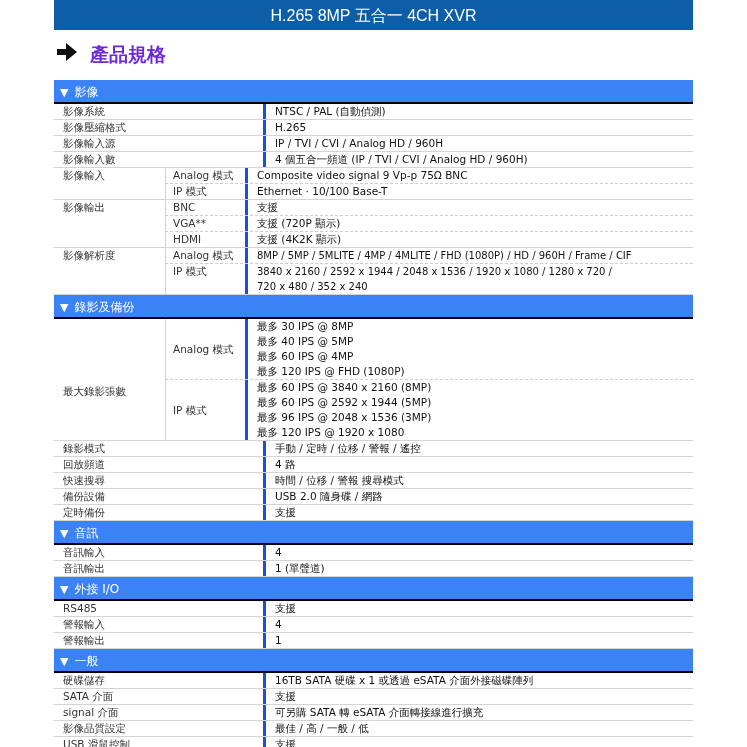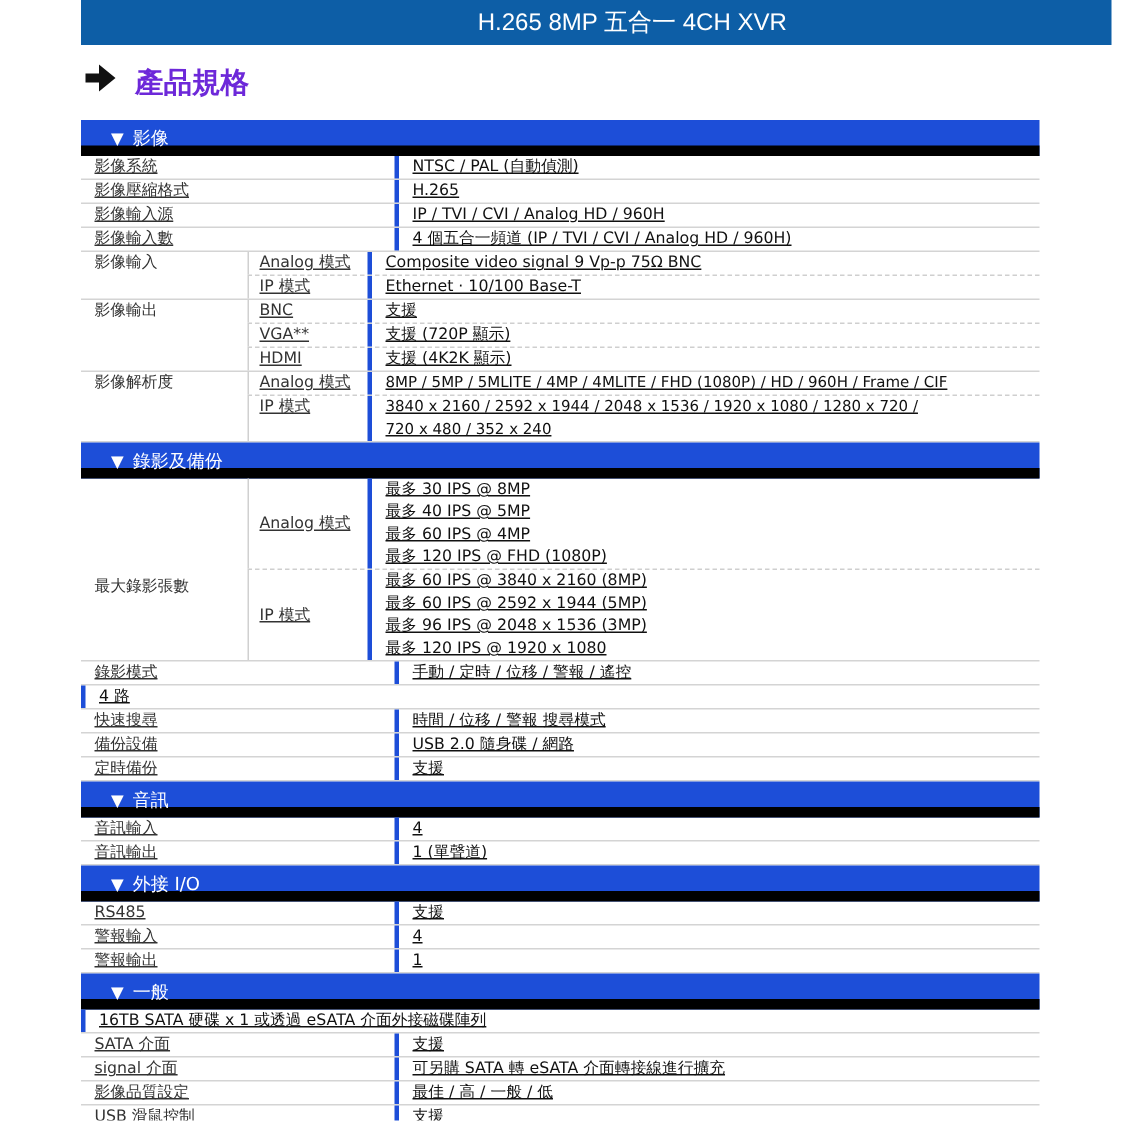--- a/index.html
+++ b/index.html
@@ -1,31 +1,31 @@
 <!DOCTYPE html>
 <html><head>
 <meta charset="utf-8">
 <style>
   html, body { margin: 0; padding: 0; background: #ffffff; }
   body { width: 747px; height: 747px; overflow: hidden; position: relative;
          font-family: "DejaVu Sans", "Liberation Sans", sans-serif; color: #222; }
   .title-bar { position: absolute; left: 54px; top: 0; width: 639px; height: 30px;
                background: #0d5ea6; color: #fff; font-size: 16px; line-height: 31px;
-               text-align: center; font-family: "Liberation Sans", "DejaVu Sans", sans-serif; padding-left: 48px; }
+               text-align: center; font-family: "Liberation Sans", "DejaVu Sans", sans-serif; }
   .spec-heading { position: absolute; left: 56px; top: 42px; height: 28px; display: flex;
                   align-items: flex-start; font-size: 19px; font-weight: bold; color: #6d28d9; }
   .spec-heading .arrow { width: 22px; height: 20px; margin-right: 12px; }
   .table { position: absolute; left: 54px; top: 80px; width: 639px; }
-  .section-header { height: 24px; background: #1d4ed8; color: #fff; font-size: 12px;
-                    line-height: 24px; padding-left: 20px; box-sizing: border-box;
-                    border-bottom: 7px solid #000000; }
+  .section-header { height: 24px; background: #3b82f6; color: #fff; font-size: 12px;
+                    line-height: 24px; padding-left: 6px; box-sizing: border-box;
+                    border-bottom: 2px solid #000000; }
   .section-header .tri { display: inline-block; margin-right: 6px; font-size: 11px; }
   .row { display: flex; font-size: 10.5px; line-height: 15px; border-bottom: 1px solid #d4d4d4;
          box-sizing: border-box; }
-  .cell { box-sizing: border-box; text-decoration: underline; }
+  .cell { box-sizing: border-box; }
   .c2 { width: 98px; padding-left: 7px; color: #333; border-left: 1px solid #d0d0d0; }
   .c12 { width: 209px; padding-left: 9px; color: #333; }
   .c3 { flex: 1; padding-left: 9px; color: #111; border-left: 3px solid #1d4ed8; }
   .group { display: flex; border-bottom: 1px solid #d4d4d4; }
   .group .gc1 { width: 111px; padding-left: 9px; font-size: 10.5px; line-height: 15px; color: #333; box-sizing: border-box; }
   .group .sub { flex: 1; display: flex; flex-direction: column; }
   .subrow { display: flex; font-size: 10.5px; line-height: 15px; border-bottom: 1px dashed #cfcfcf; }
   .subrow:last-child { border-bottom: none; }
   .subrow .c2 { width: 80px; }
   .multi .c2 { display: flex; align-items: center; }
@@ -141,20 +141,21 @@
           <div>最多 120 IPS @ 1920 x 1080</div>
         </div>
       </div>
     </div>
   </div>
   <div class="row">
     <div class="cell c12">錄影模式</div>
     <div class="cell c3">手動  /  定時  /  位移  /  警報  /  遙控</div>
   </div>
   <div class="row">
+    <div class="cell c12">回放頻道</div>
     <div class="cell c3">4 路</div>
   </div>
   <div class="row">
     <div class="cell c12">快速搜尋</div>
     <div class="cell c3">時間  /  位移  /  警報  搜尋模式</div>
   </div>
   <div class="row">
     <div class="cell c12">備份設備</div>
     <div class="cell c3">USB 2.0 隨身碟  /  網路</div>
   </div>
@@ -188,20 +189,21 @@
   </div>
   <div class="row">
     <div class="cell c12">警報輸出</div>
     <div class="cell c3">1</div>
   </div>
 
   <div class="section-header">
     <span class="tri">▼</span><span>一般</span>
   </div>
   <div class="row">
+    <div class="cell c12">硬碟儲存</div>
     <div class="cell c3">16TB SATA 硬碟  x 1 或透過 eSATA 介面外接磁碟陣列</div>
   </div>
   <div class="row">
     <div class="cell c12">SATA  介面</div>
     <div class="cell c3">支援</div>
   </div>
   <div class="row">
     <div class="cell c12">signal  介面</div>
     <div class="cell c3">可另購 SATA 轉 eSATA 介面轉接線進行擴充</div>
   </div>

